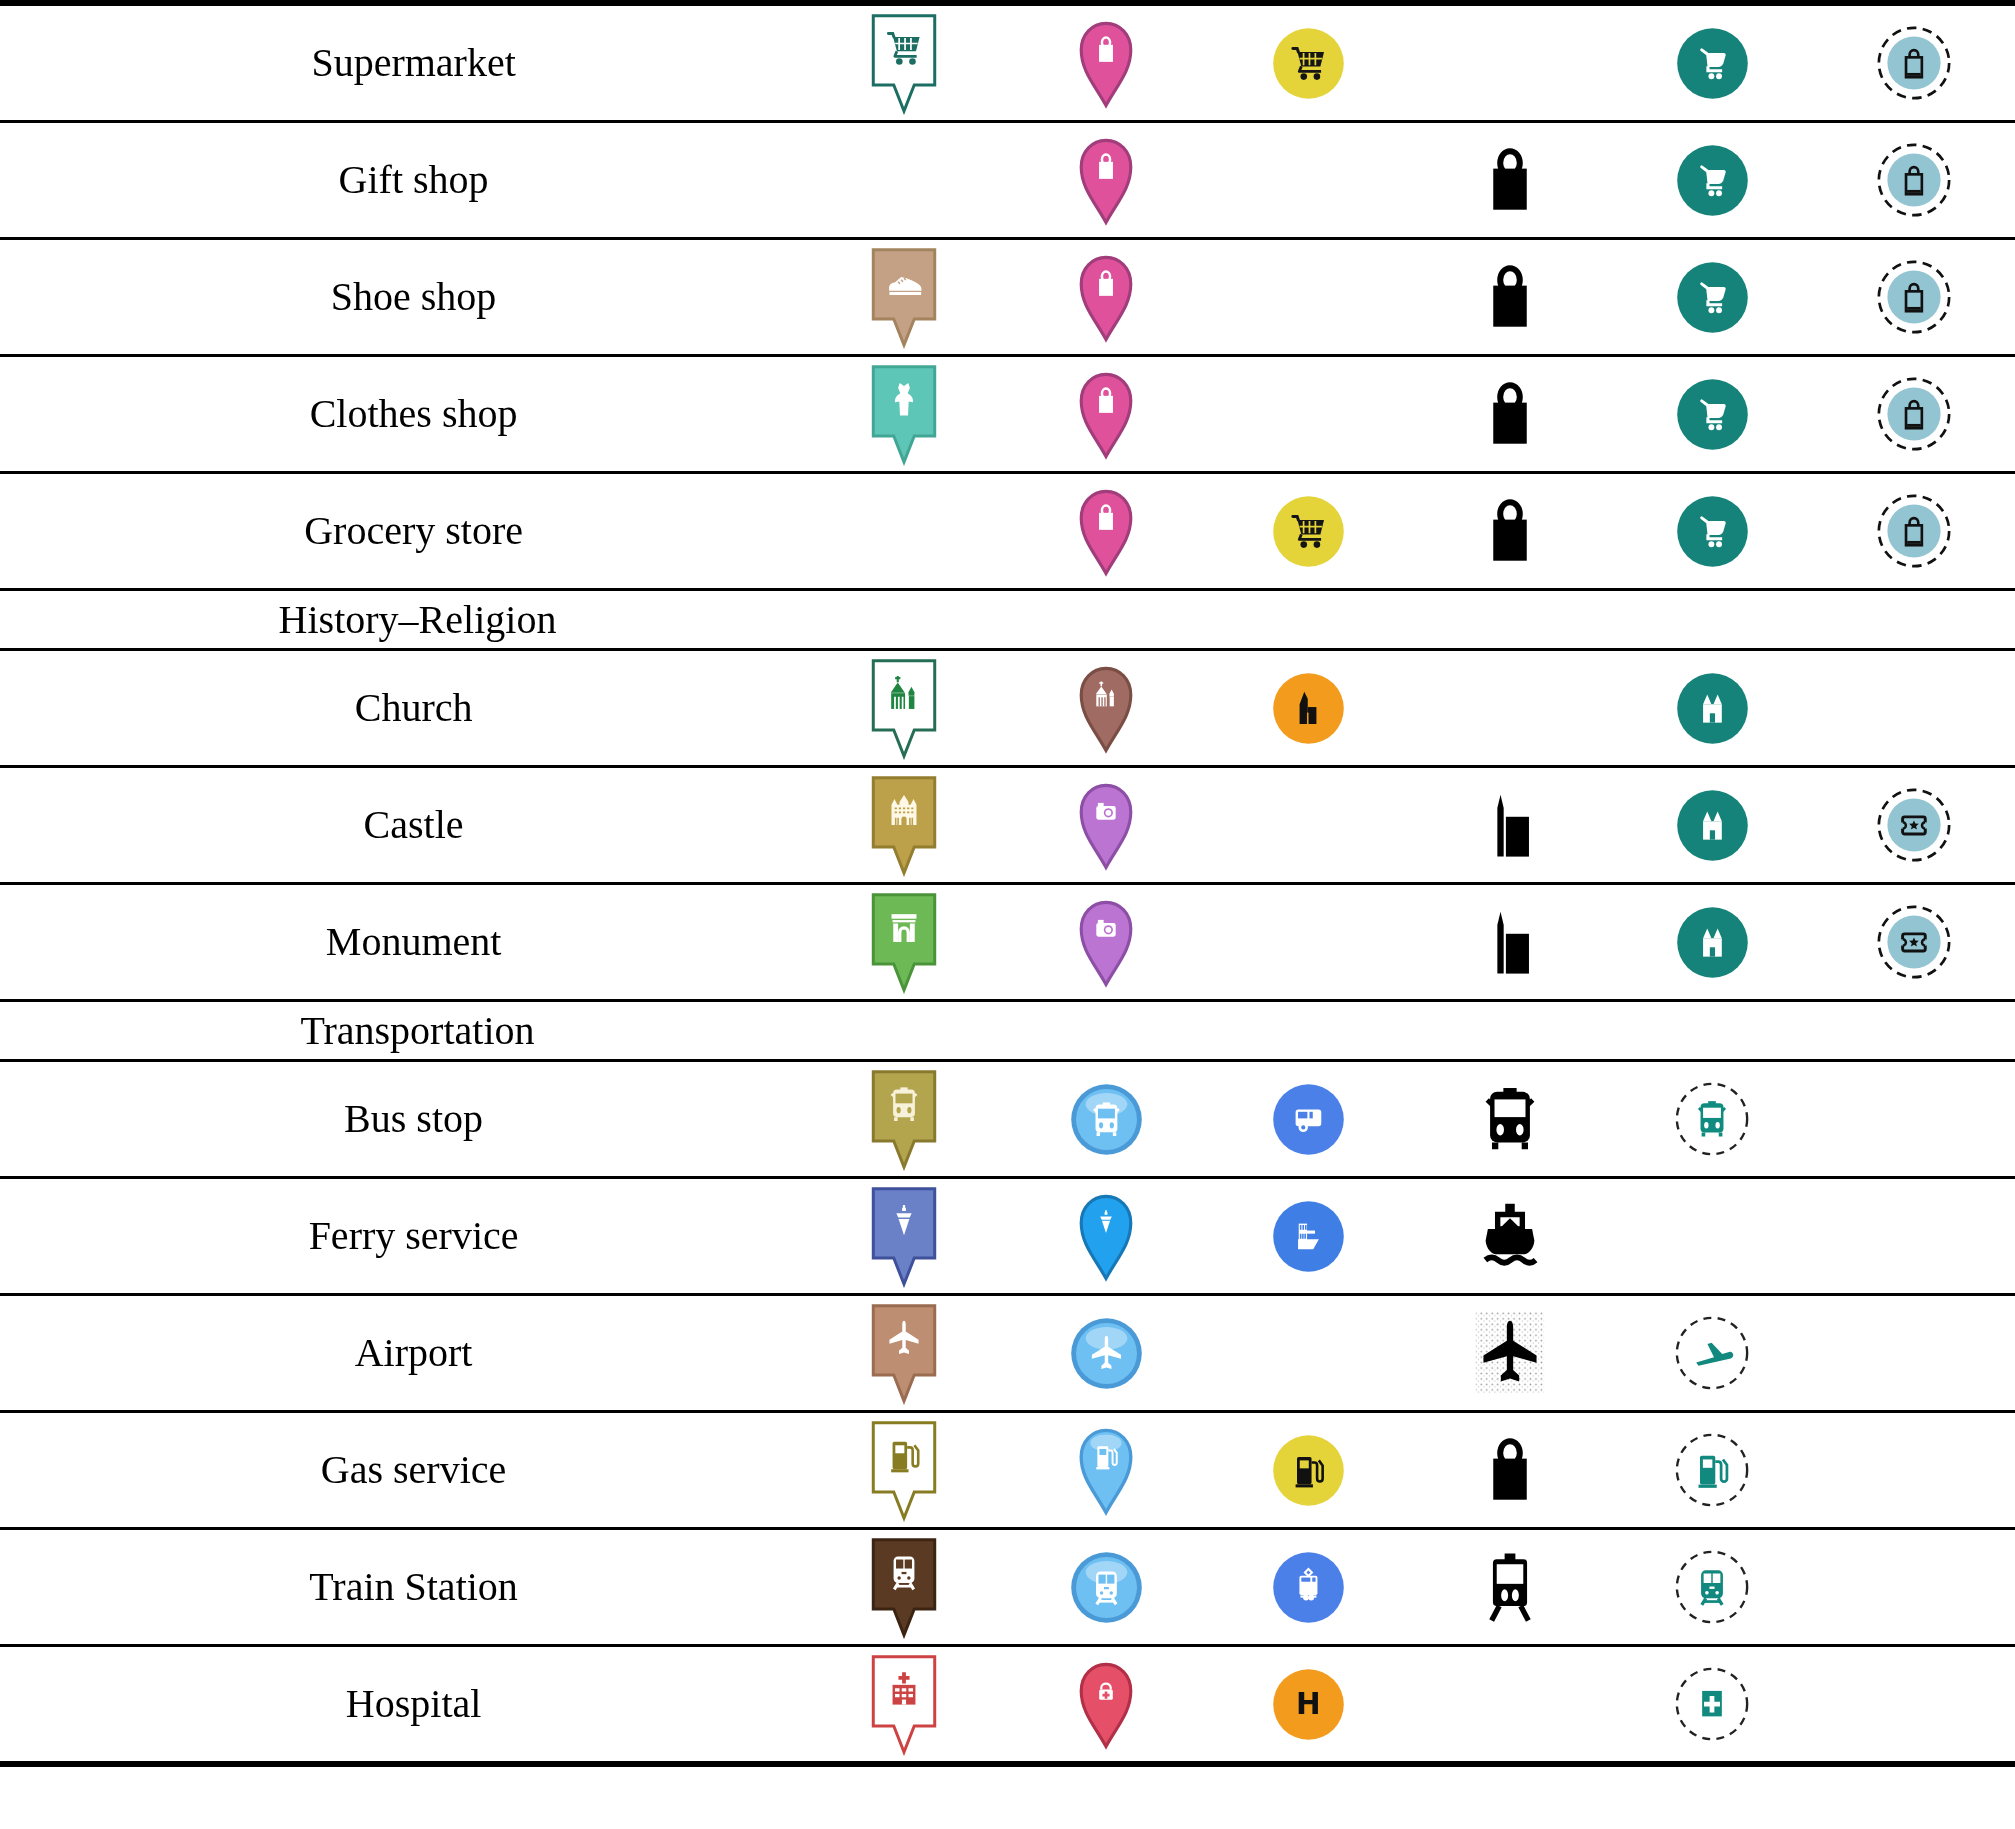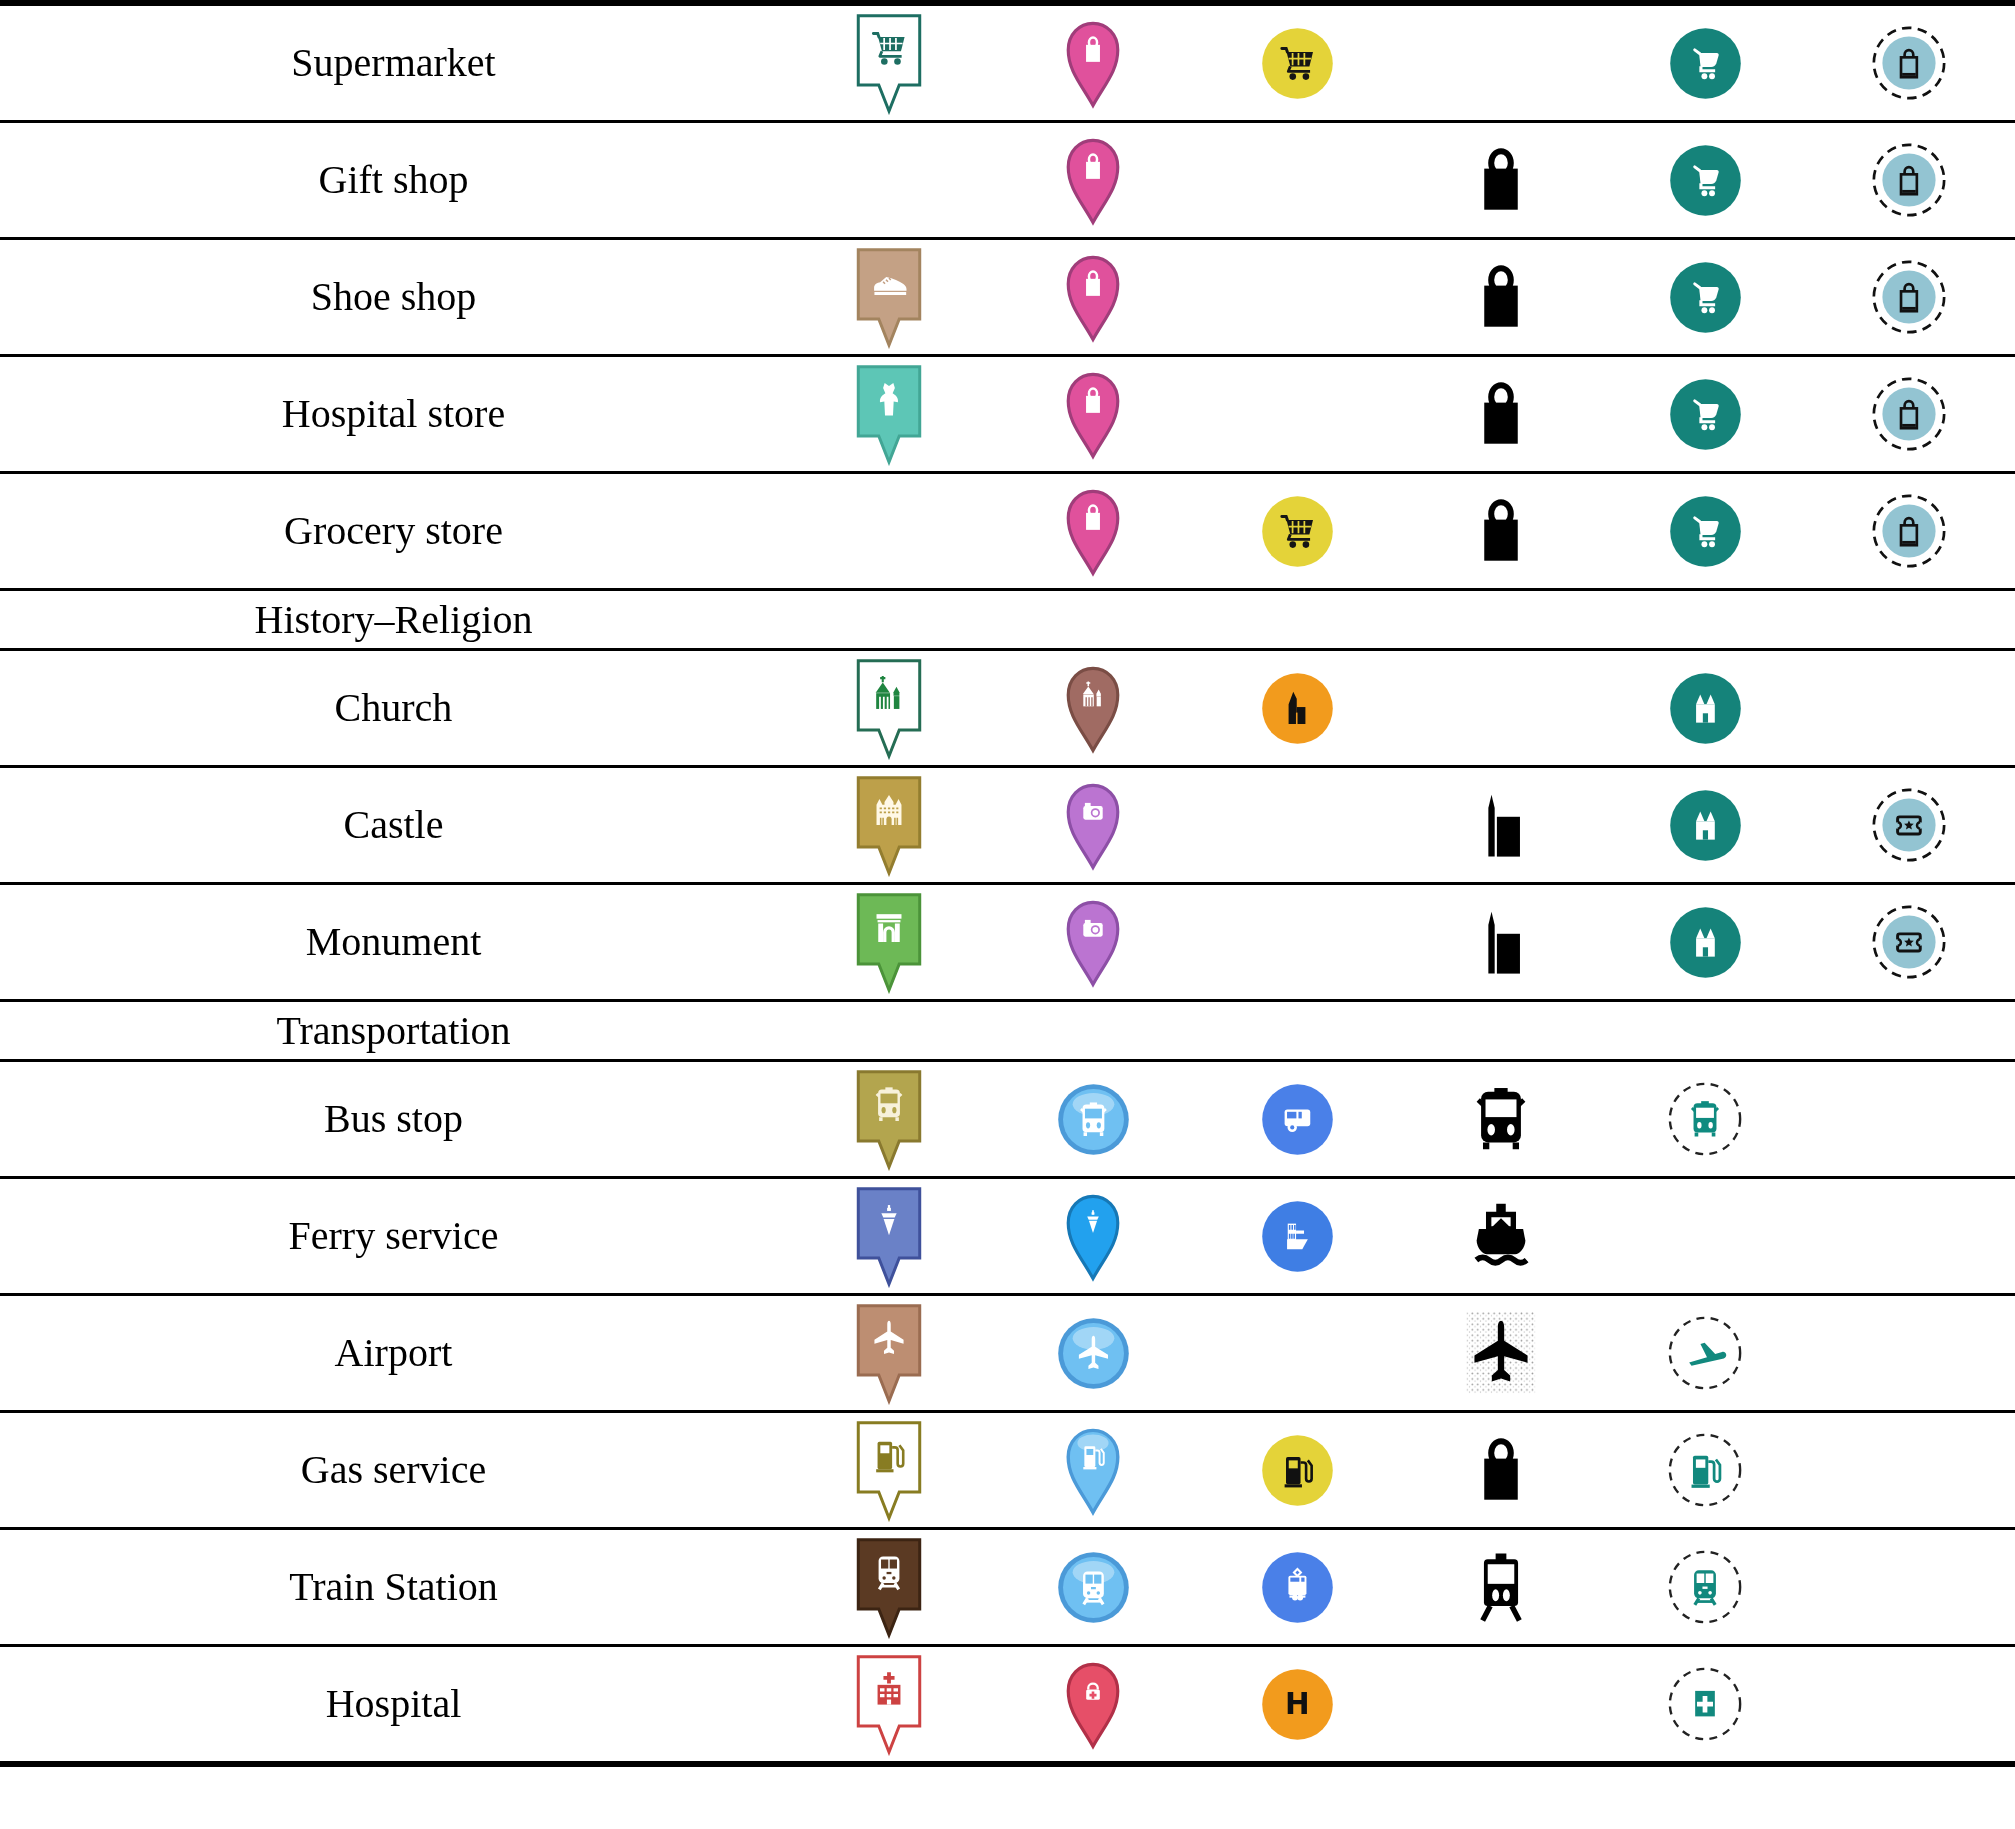--- a/index.html
+++ b/index.html
@@ -1,21 +1,21 @@
 <!DOCTYPE html>
 <html style="font-size:8px"><head>
 <meta charset="utf-8">
 <style>
   html,body{margin:0;padding:0;background:#fff;}
   body{font-family:"Liberation Serif",serif;color:#000;}
   .table{width:2015px;border-top:6.6px solid #000;border-bottom:6.6px solid #000;box-sizing:border-box;}
   .row{display:flex;align-items:center;height:114px;border-bottom:3px solid #000;}
   .row:last-child{border-bottom:none;}
   .row.section{height:57px;}
-  .label{width:787px;text-align:center;font-size:40px;line-height:1.05;}
+  .label{width:787px;text-align:center;font-size:40px;line-height:1.05;padding-left:24px;}
   .section .label{text-decoration-thickness:3px;text-underline-offset:7px;}
   .cell{width:204px;height:100%;display:flex;align-items:center;justify-content:center;}
   svg.ic{display:block;}
   .ic-pin{width:76px;height:104px;}
   .ic-drop{width:68px;height:94px;}
   .ic-glossydrop{width:68px;height:94px;}
   .ic-circle{width:77px;height:77px;}
   .ic-glossy{width:77px;height:77px;}
   .ic-black{width:82px;height:82px;}
   .ic-dashed{width:76px;height:76px;}
@@ -189,21 +189,21 @@
           <circle cx="24" cy="24" r="16.8" fill="#93c4d2"></circle>
           <g transform="translate(12.2,12.2) scale(0.98)">
             <path d="M9.2 8.4V6.8a2.8 3.1 0 0 1 5.6 0v1.6" fill="none" stroke="#111111" stroke-width="1.7"></path>
             <rect x="6.9" y="8.4" width="10.2" height="12.8" fill="none" stroke="#111111" stroke-width="1.7"></rect>
             <path d="M7.6 19.4h8.8" stroke="#111111" stroke-width="1.9"></path>
           </g>
         </svg>
       </div>
     </div>
     <div class="row">
-      <div class="label">Hospital store</div>
+      <div class="label">Clothes shop</div>
       <div class="cell">
         <svg viewBox="0 0 48 66" class="ic ic-pin">
           <path d="M4.5 3h39v44H30.5L24 63.5 17.5 47H4.5z" fill="#5dc6b6" stroke="#42a695" stroke-width="1.9"></path>
           <g transform="translate(10.8,10.5) scale(1.1)">
             <path d="M9.5 2.6L12 4.3l2.5-1.7.9 2.9-1.3 3c2.9 1.7 3.4 4 3 5.2l-2.4-.4-.4 8H9.7l-.4-8-2.4.4c-.4-1.2.1-3.5 3-5.2l-1.3-3z" fill="#ffffff"></path>
           </g>
         </svg>
       </div>
       <div class="cell">
         <svg viewBox="0 0 48 66" class="ic ic-drop">

